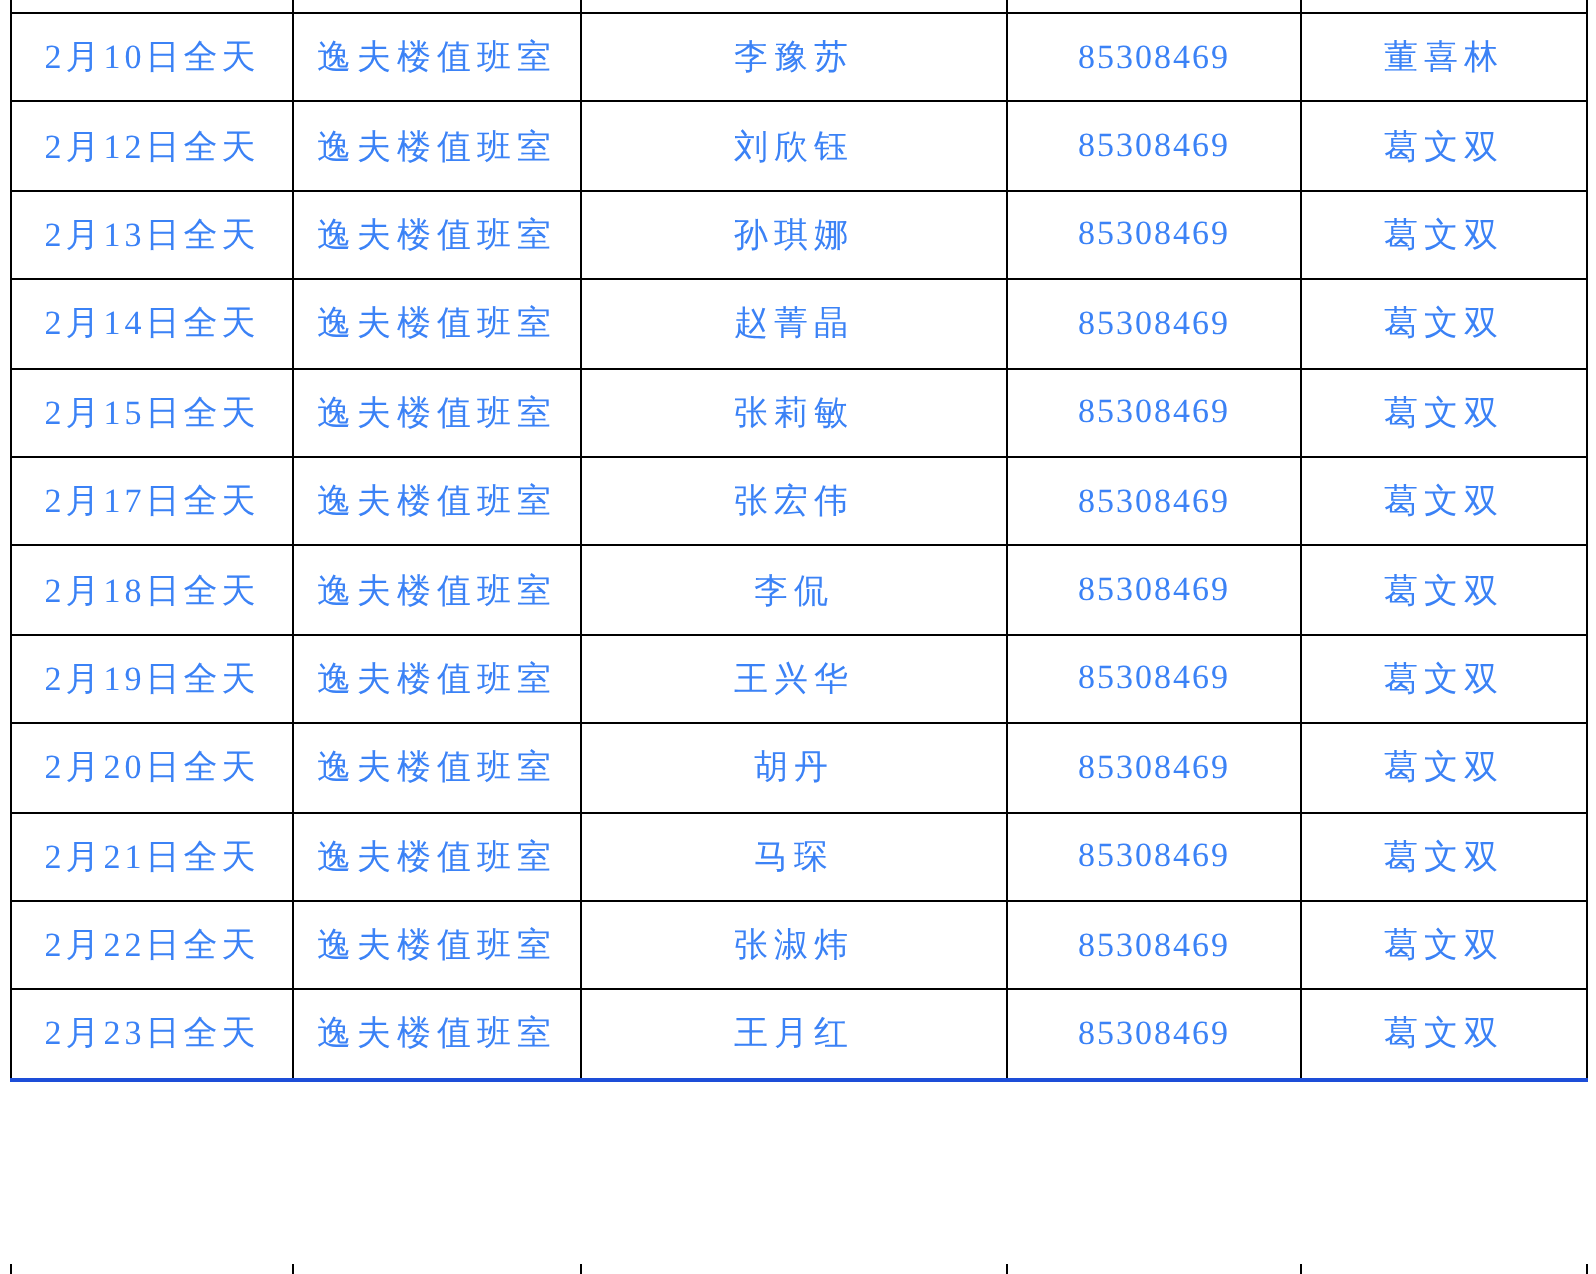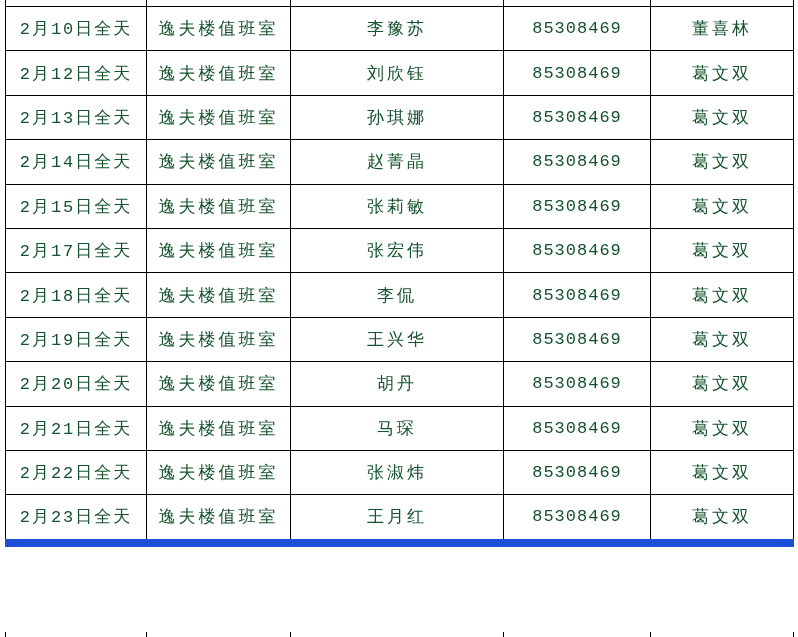--- a/index.html
+++ b/index.html
@@ -6,22 +6,22 @@
     margin: 0;
     padding: 0;
     background: #ffffff;
   }
   .page {
     position: relative;
     width: 798px;
     height: 637px;
     background: #ffffff;
     overflow: hidden;
-    font-family: Liberation Mono, monospace;
-    color: #14532d;
+    font-family: Liberation Serif, serif;
+    color: #3b82f6;
   }
   table.roster {
     position: absolute;
     left: 5px;
     top: 0;
     width: 789px;
     border-collapse: collapse;
     table-layout: fixed;
   }
   table.roster td {
@@ -34,21 +34,21 @@
     font-size: 17px;
   }
   tr.partial-top td {
     border-top: none;
     height: 6px;
   }
   tr.data-row td {
     height: 43.4px;
   }
   tr.data-row:last-child td {
-    border-bottom: 8px solid #1d4ed8;
+    border-bottom: 2px solid #1d4ed8;
   }
   td.c-date     { letter-spacing: 2px; }
   td.c-location { letter-spacing: 3px; }
   td.c-person   { letter-spacing: 3px; }
   td.c-phone    { letter-spacing: 1px; font-size: 17px; }
   td.c-contact  { letter-spacing: 3px; margin-left: 31px; }
   
   .bottom-stubs .stub {
     position: absolute;
     top: 632px;

